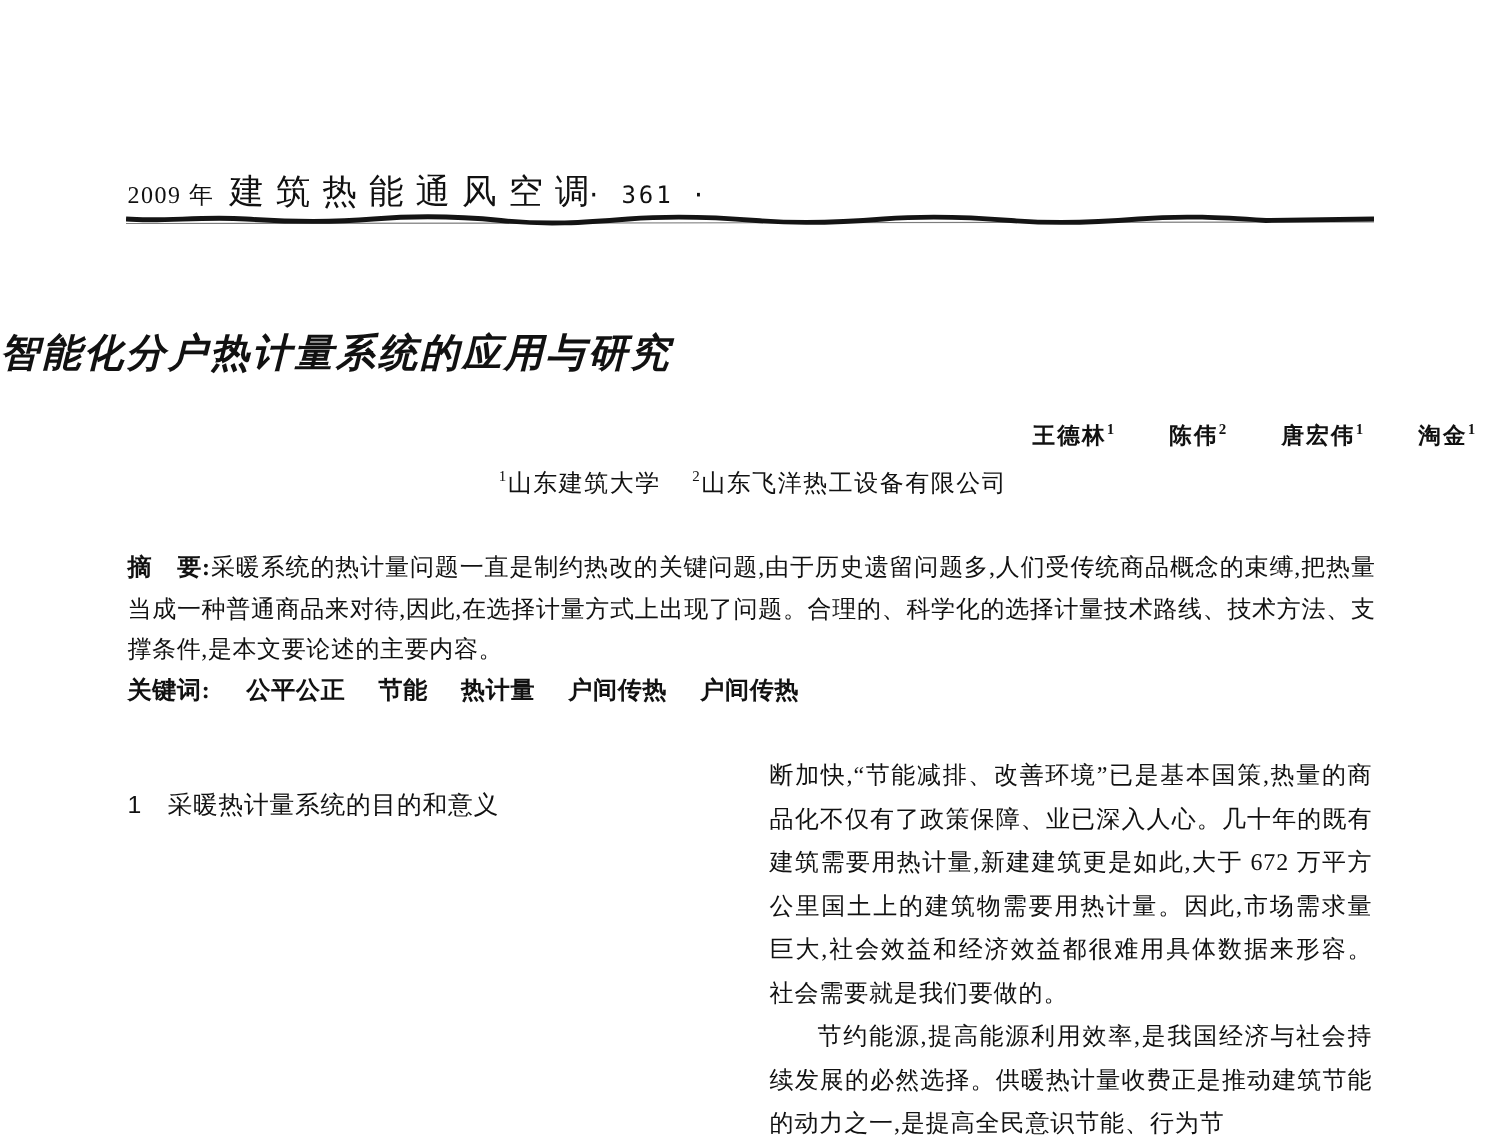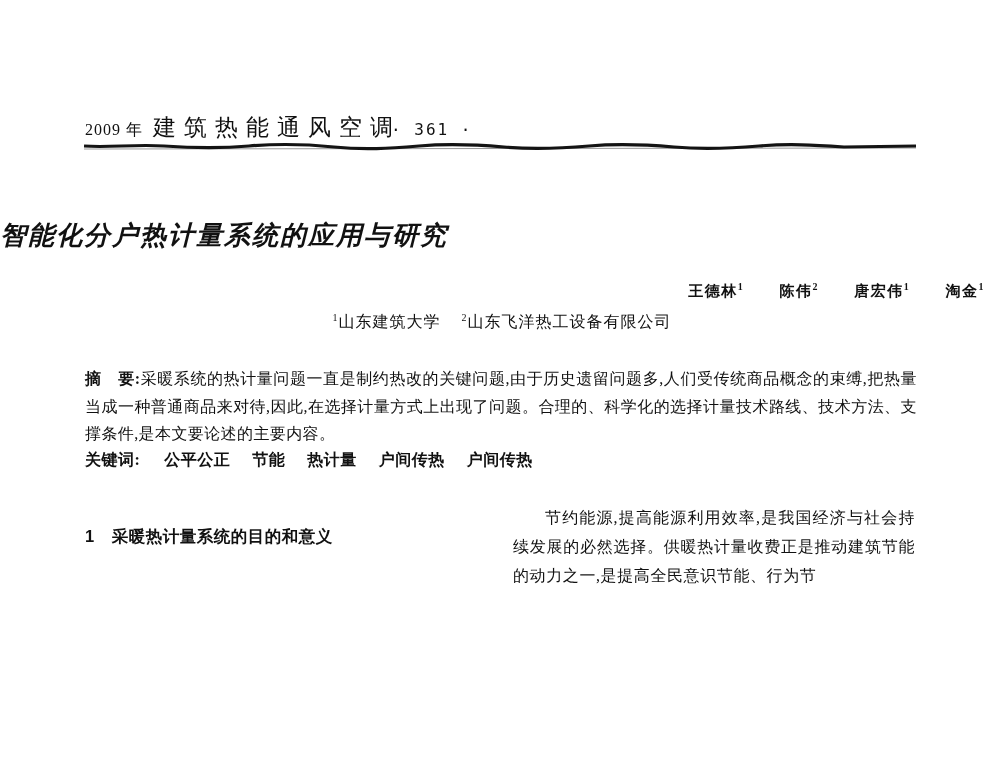--- a/index.html
+++ b/index.html
@@ -89,21 +89,21 @@
     top: 503px; left: 85px; right: 85px; bottom: 0;
     display: flex;
     gap: 26px;
     overflow: hidden;
   }
   .col { flex: 1 1 0; }
   .section-heading {
     margin-top: 23px;
     margin-bottom: 24px;
     font-size: 16.5px;
-    font-weight: bold;
+    font-weight: normal;
     letter-spacing: 0.5px;
     font-family: "Liberation Sans", "DejaVu Sans", sans-serif;
   }
   .col p {
     font-size: 16px;
     line-height: 29px;
     letter-spacing: 0.6px;
     text-align: justify;
   }
   .col p.indent { text-indent: 2em; }
@@ -146,17 +146,18 @@
 
   <div class="keywords">
     <span class="lbl">关键词:</span><span class="kw">公平公正</span><span class="kw">节能</span><span class="kw">热计量</span><span class="kw">户间传热</span><span class="kw">户间传热</span>
   </div>
 
   <div class="columns">
     <div class="col">
       <div class="section-heading">1　采暖热计量系统的目的和意义</div>
     </div>
     <div class="col">
+      <p>断加快,“节能减排、改善环境”已是基本国策,热量的商品化不仅有了政策保障、业已深入人心。几十年的既有建筑需要用热计量,新建建筑更是如此,大于 672 万平方公里国土上的建筑物需要用热计量。因此,市场需求量巨大,社会效益和经济效益都很难用具体数据来形容。社会需要就是我们要做的。</p>
       <p class="indent">节约能源,提高能源利用效率,是我国经济与社会持续发展的必然选择。供暖热计量收费正是推动建筑节能的动力之一,是提高全民意识节能、行为节</p>
     </div>
   </div>
 
 </div>
 
 </body></html>

